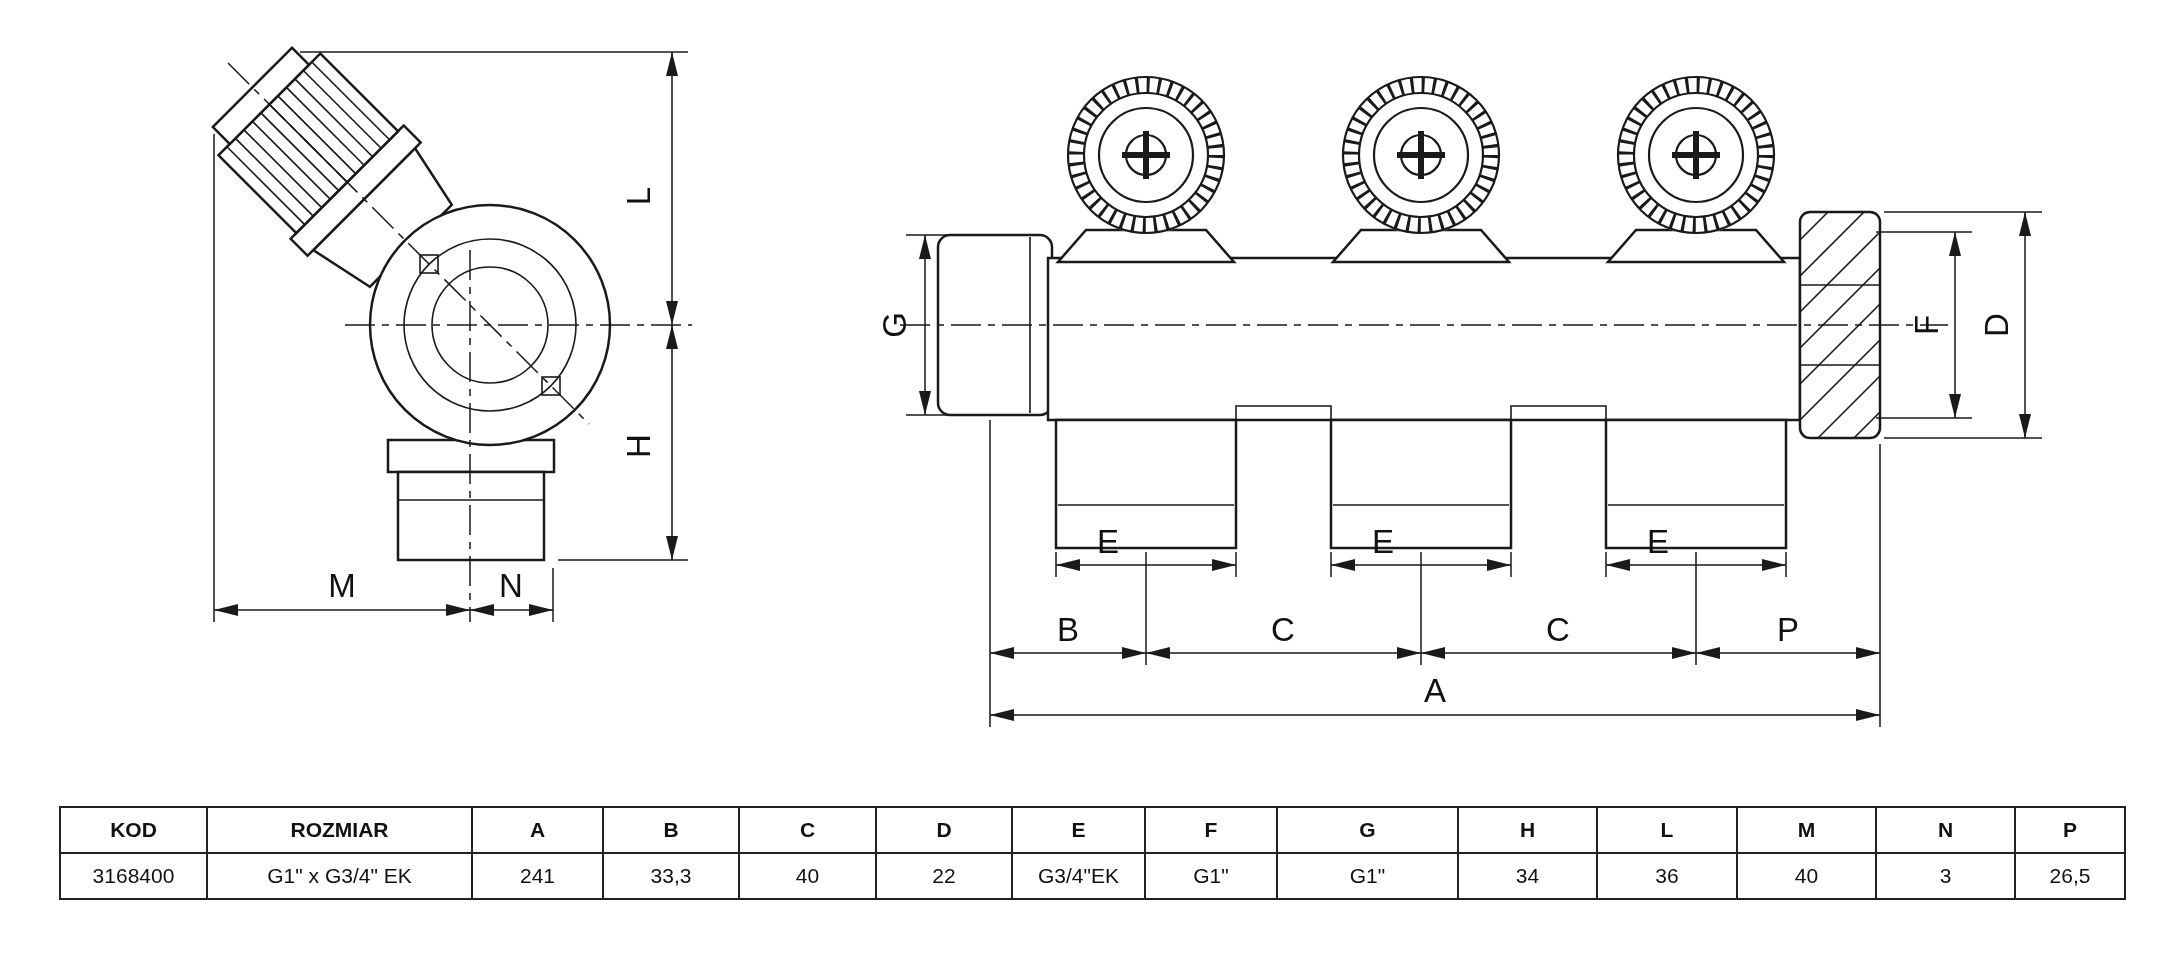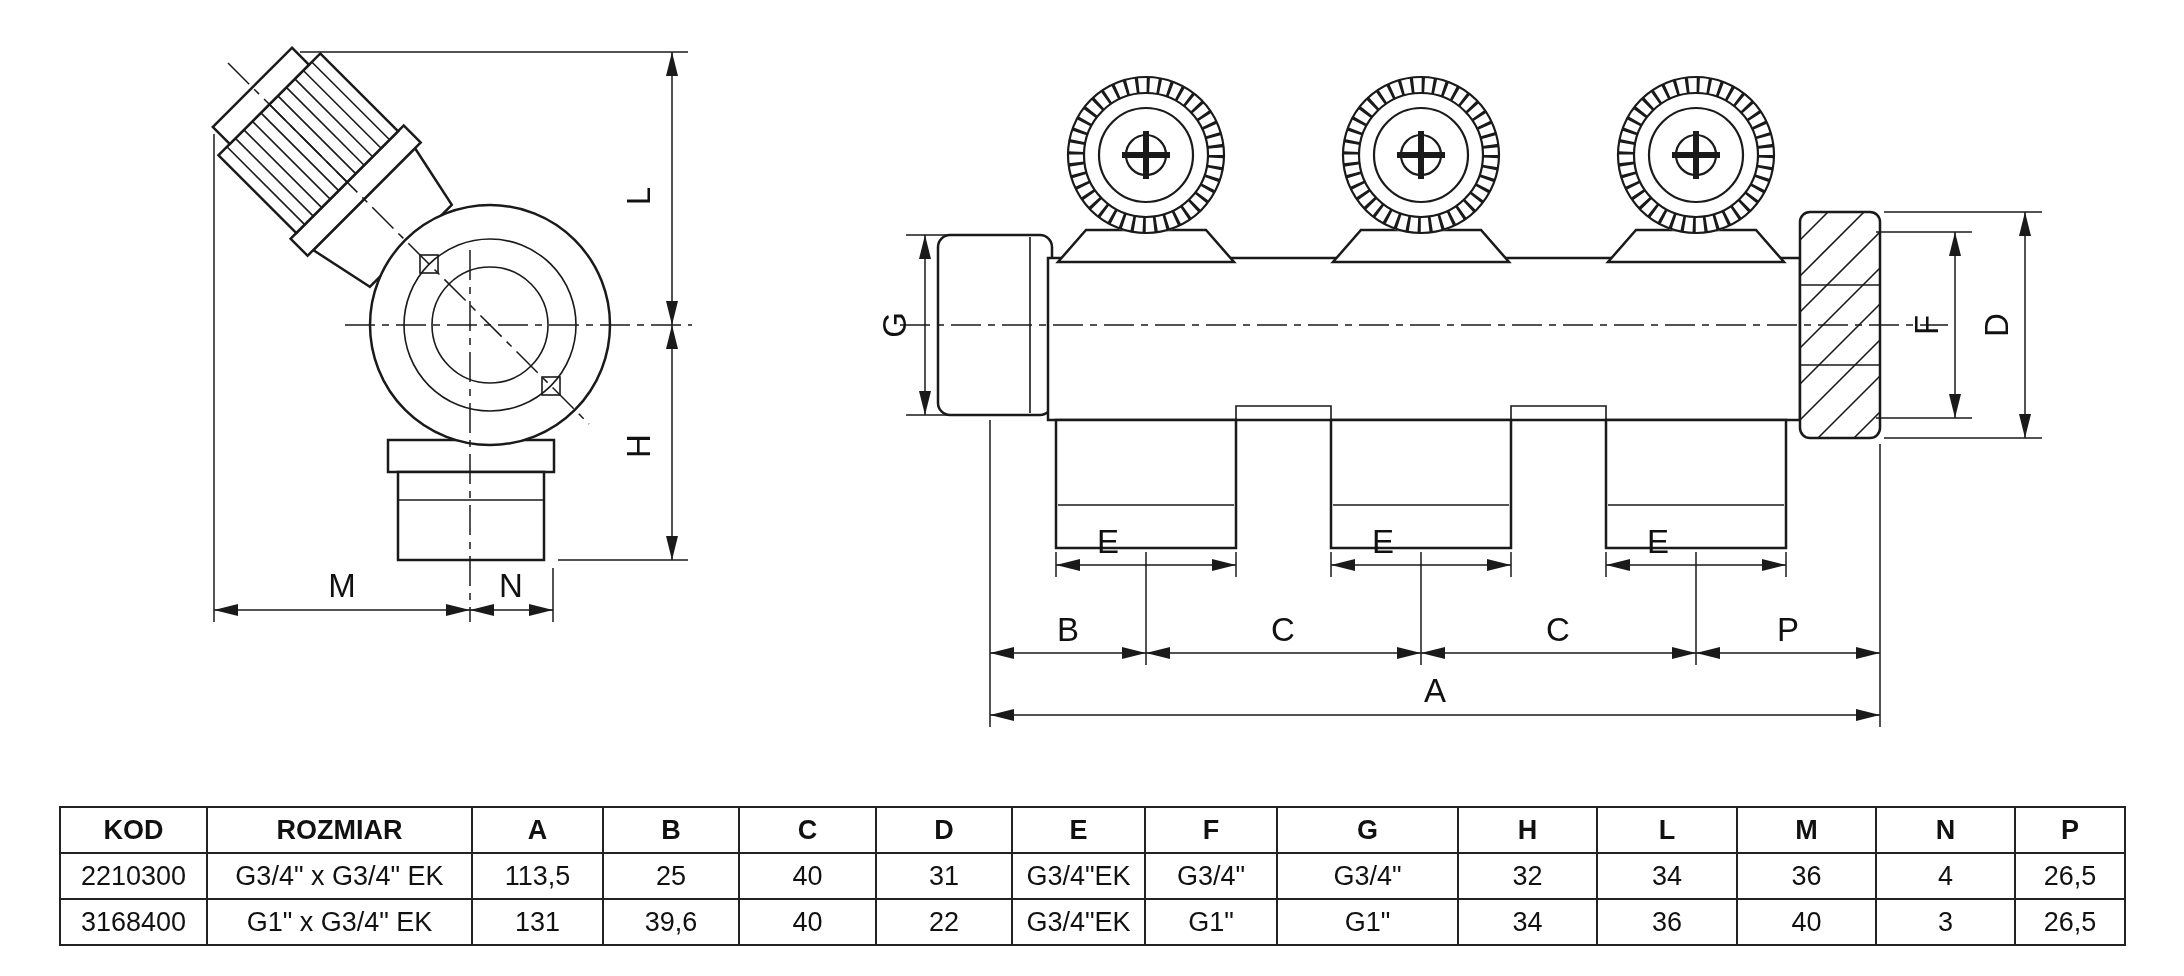--- a/index.html
+++ b/index.html
@@ -15,21 +15,21 @@
   .cross{fill:none;stroke:#1a1a1a;stroke-width:6;}
   .dim{fill:none;stroke:#1a1a1a;stroke-width:1.5;}
   .center{fill:none;stroke:#1a1a1a;stroke-width:1.5;stroke-dasharray:30 7 7 7;}
   .arrow{fill:#1a1a1a;stroke:none;}
   text.dim-label{font:400 33px "Liberation Sans",sans-serif;fill:#111;text-anchor:middle;}
   .table-wrap{margin:26px 0 0 59px;width:2065px;}
   table.spec{border-collapse:collapse;table-layout:fixed;width:2065px;
     font-family:"Liberation Sans",sans-serif;}
   table.spec th,table.spec td{
     border:2px solid #222;height:44px;text-align:center;
-    font-size:27px;padding:0 4px;white-space:nowrap;overflow:hidden;}
+    font-size:21px;padding:0 4px;white-space:nowrap;overflow:hidden;}
   table.spec th{font-weight:bold;}
 </style>
 </head>
 <body>
 
 <svg width="2184" height="780" viewBox="0 0 2184 780">
 
   <g>
 
     <g transform="translate(490,325) rotate(-135)">
@@ -259,40 +259,24 @@
         <th>G</th>
         <th>H</th>
         <th>L</th>
         <th>M</th>
         <th>N</th>
         <th>P</th>
       </tr>
     </thead>
     <tbody>
       <tr>
-        <td>2210300</td>
-        <td>G3/4" x G3/4" EK</td>
-        <td>113,5</td>
-        <td>25</td>
-        <td>40</td>
-        <td>31</td>
-        <td>G3/4"EK</td>
-        <td>G3/4"</td>
-        <td>G3/4"</td>
-        <td>32</td>
-        <td>34</td>
-        <td>36</td>
-        <td>4</td>
-        <td>26,5</td>
-      </tr>
-      <tr>
         <td>3168400</td>
         <td>G1" x G3/4" EK</td>
-        <td>131</td>
-        <td>39,6</td>
+        <td>241</td>
+        <td>33,3</td>
         <td>40</td>
         <td>22</td>
         <td>G3/4"EK</td>
         <td>G1"</td>
         <td>G1"</td>
         <td>34</td>
         <td>36</td>
         <td>40</td>
         <td>3</td>
         <td>26,5</td>

